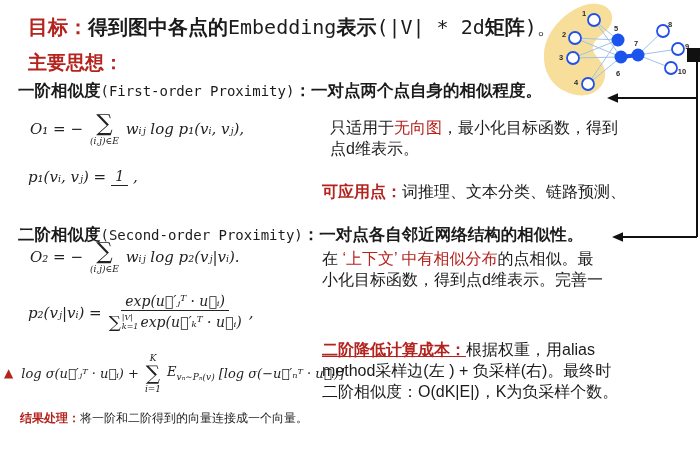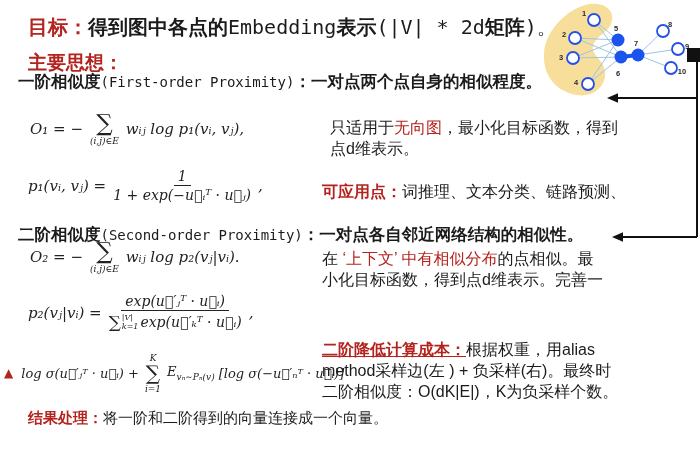--- a/index.html
+++ b/index.html
@@ -15,28 +15,28 @@
   .seg-rb{color:var(--red);font-weight:bold;}
   .seg-rbu{color:var(--red);font-weight:bold;text-decoration:underline;}
   .seg-b{font-weight:bold;}
   .seg-m{font-family:"DejaVu Sans Mono",monospace;font-weight:normal;}
   .tline{display:block;line-height:21px;white-space:nowrap;}
   
   .title{left:28px;top:14px;font-size:20px;font-weight:bold;white-space:nowrap;line-height:26px;}
   .subtitle{left:28px;top:50px;font-size:19px;line-height:25px;white-space:nowrap;}
   .sec-header{font-size:16.5px;font-weight:bold;white-space:nowrap;line-height:22px;}
   .sec-header .seg-m{font-size:14px;}
-  .header1{left:18px;top:70px;}
+  .header1{left:18px;top:79px;}
   .header2{left:18px;top:223px;}
   .note{width:378px;font-size:16px;}
   .note1{left:322px;top:117px;margin-left:8px;}
   .note2{left:322px;top:181px;}
   .note3{left:322px;top:248px;}
   .note4{left:322px;top:339px;}
-  .footer{left:28px;top:406px;font-size:15px;line-height:24px;white-space:nowrap;}
+  .footer{left:20px;top:406px;font-size:12px;line-height:24px;white-space:nowrap;}
   
   .formula{
     font-family:"DejaVu Serif",serif;font-style:italic;color:#222;
     display:flex;align-items:center;gap:5px;font-size:15px;white-space:nowrap;
   }
   .f1{left:30px;top:112px;}
   .f2{left:28px;top:167px;}
   .f3{left:30px;top:240px;}
   .f4{left:28px;top:292px;}
   .f5{left:4px;top:352px;font-size:13px;gap:4px;}
@@ -68,21 +68,20 @@
     <span class="sigma">∑</span>
     <span class="lim">(i,j)∈E</span>
   </span>
   <span>wᵢⱼ log p₁(vᵢ, vⱼ),</span>
 </div>
 
 <div class="abs formula f2">
   <span>p₁(vᵢ, vⱼ) =</span>
   <span class="frac">
     <span class="num">1</span>
-    <span class="den">1 + exp(−u⃗ᵢᵀ · u⃗ⱼ)</span>
   </span>
   <span>,</span>
 </div>
 
 <div class="abs note note1">
     <div class="tline"><span>只适用于</span><span class="seg-r">无向图</span><span>，最小化目标函数，得到</span></div>
     <div class="tline"><span>点d维表示。</span></div>
   </div>
 <div class="abs note note2">
     <div class="tline"><span class="seg-rb">可应用点：</span><span>词推理、文本分类、链路预测、</span></div>

